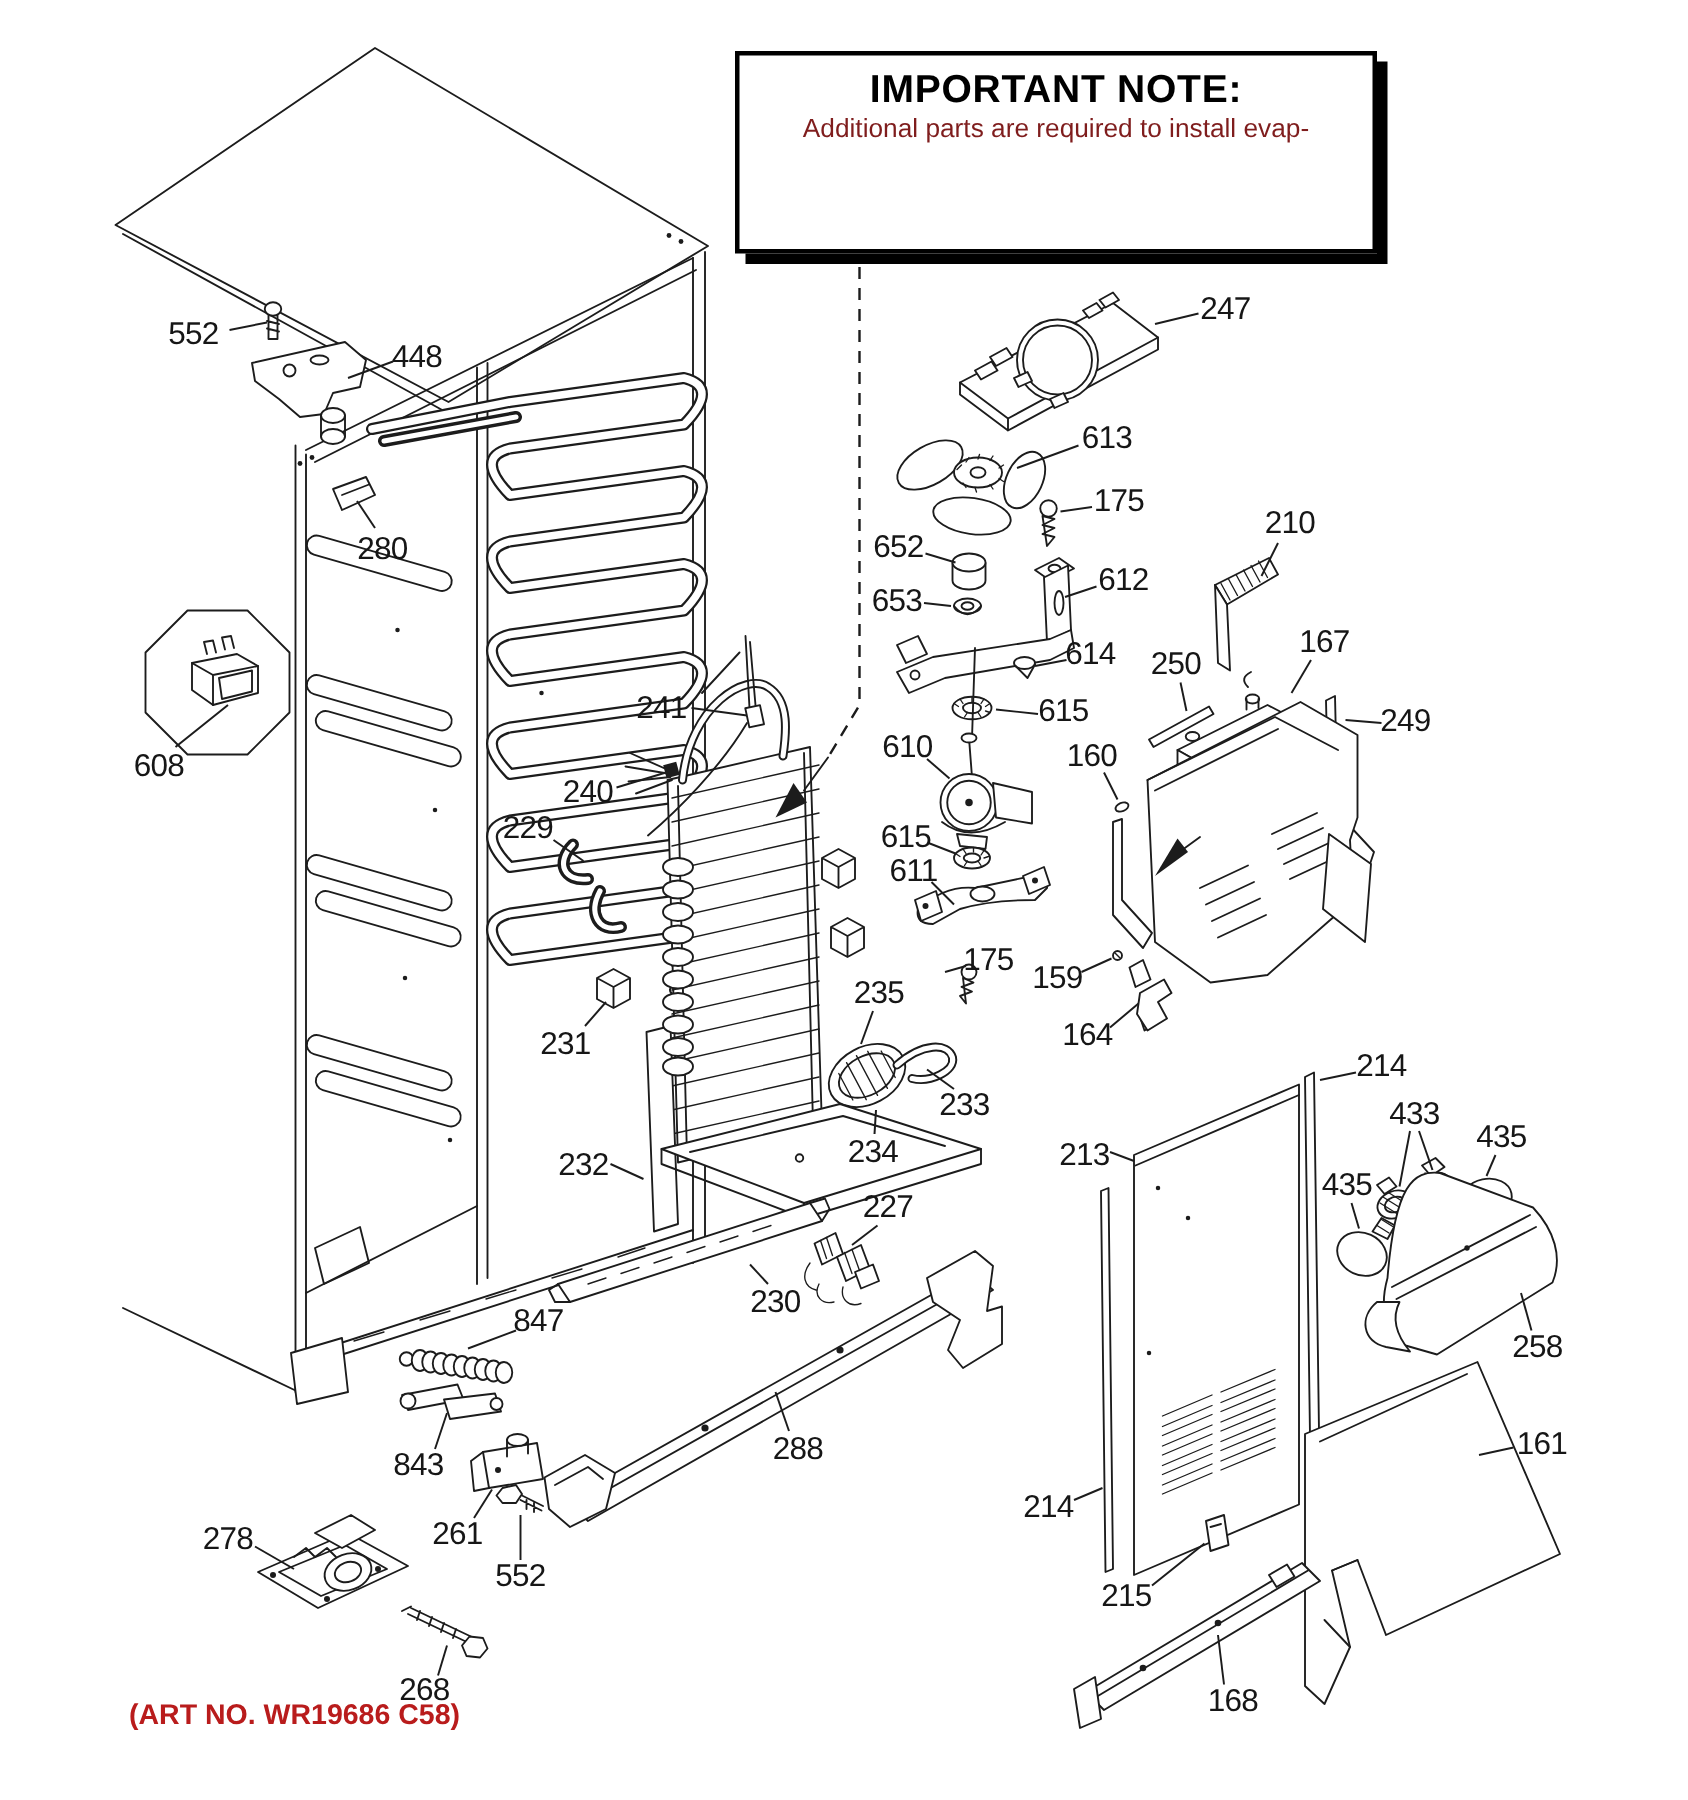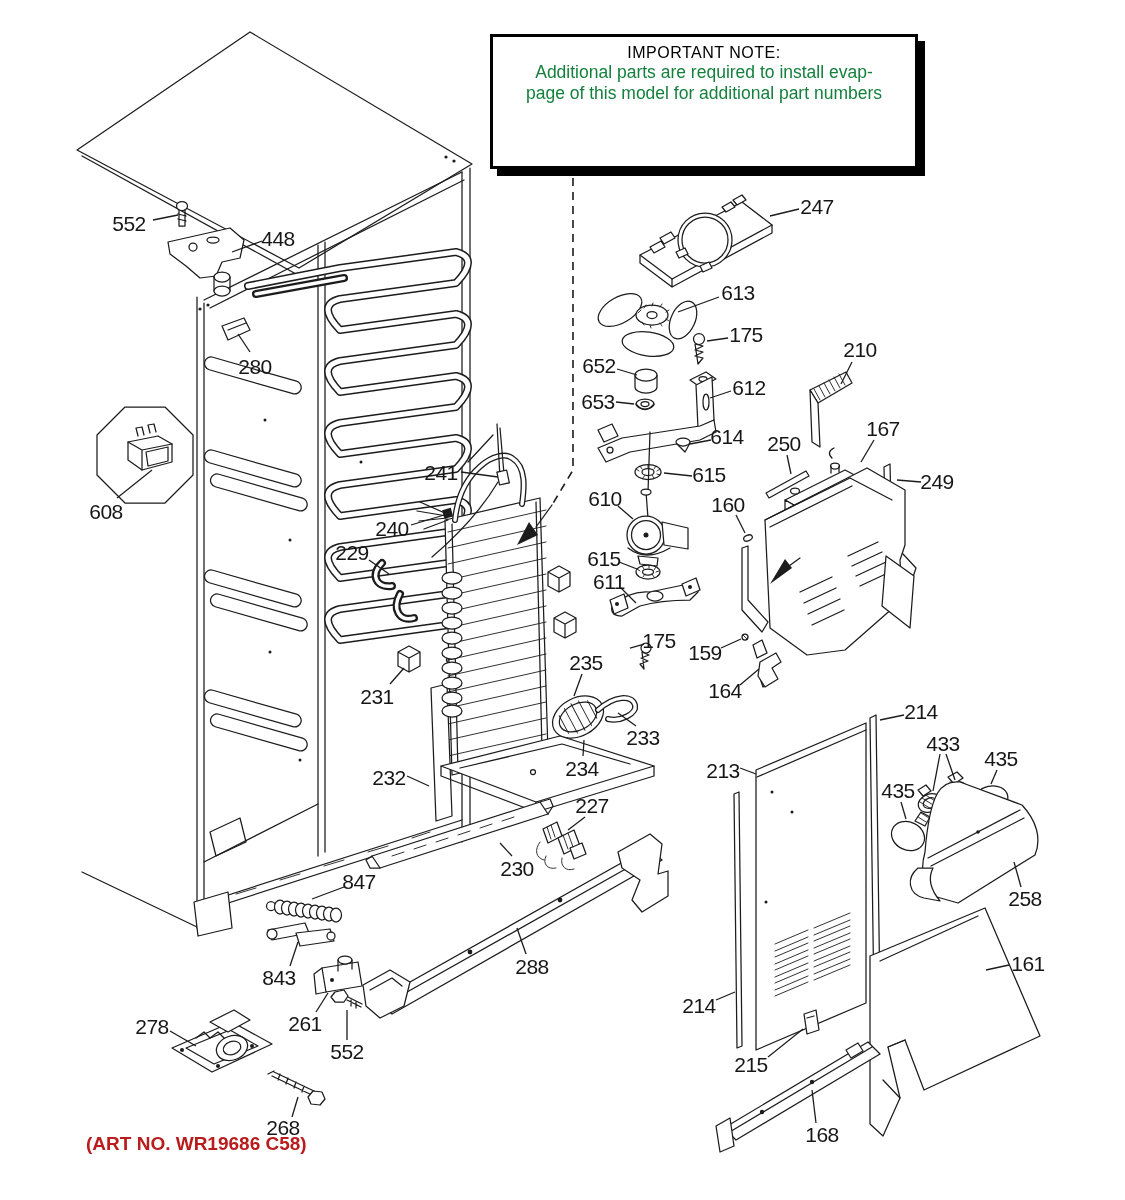--- a/index.html
+++ b/index.html
@@ -14,22 +14,22 @@
   .t6{fill:none;stroke:#1c1c1c;stroke-width:6;stroke-linecap:round}
   .t3{fill:none;stroke:#fff;stroke-width:3.4;stroke-linecap:round}
   .d{fill:#1c1c1c;stroke:none}
   .dash{fill:none;stroke:#1c1c1c;stroke-width:1.6;stroke-dasharray:8 6}
   .leader{fill:none;stroke:#1c1c1c;stroke-width:1.3}
   .part-num{font:21px "Liberation Sans",sans-serif;fill:#161616;letter-spacing:-.5px;
             text-anchor:middle;dominant-baseline:central}
   #note-box{position:absolute;left:490px;top:34px;width:422px;height:129px;
             border:3px solid #000;background:#fff;box-shadow:7px 7px 0 0 #000;
             text-align:center;z-index:3;}
-  #note-title{font-size:16px;font-weight:normal;margin-top:7px;letter-spacing:.5px;color:#000;}
-  .note-line{font-size:17.5px;line-height:21px;color:#15803d;}
+  #note-title{font-size:26px;font-weight:bold;margin-top:7px;letter-spacing:.5px;color:#000;}
+  .note-line{font-size:17.5px;line-height:21px;color:#7f1d1d;}
   #art-no{position:absolute;left:86px;top:1133px;font-size:19px;font-weight:bold;
           color:#b91c1c;letter-spacing:0;}
 </style>
 </head>
 <body>
 
 <div id="page">
 
   <svg id="diagram" width="1125" height="1200" viewBox="0 0 1125 1200">
 
@@ -598,17 +598,16 @@
         <g>
           <polyline points="816,1123 812,1090" class="leader"></polyline>
           <text x="822" y="1134" class="part-num">168</text>
         </g>
       </g>
   </svg>
 
   <div id="note-box">
     <div id="note-title">IMPORTANT NOTE:</div>
     <div class="note-line">Additional parts are required to install evap-</div>
-    <div class="note-line">page of this model for additional part numbers</div>
   </div>
 
   <div id="art-no">(ART NO. WR19686 C58)</div>
 </div>
 
 </body></html>

